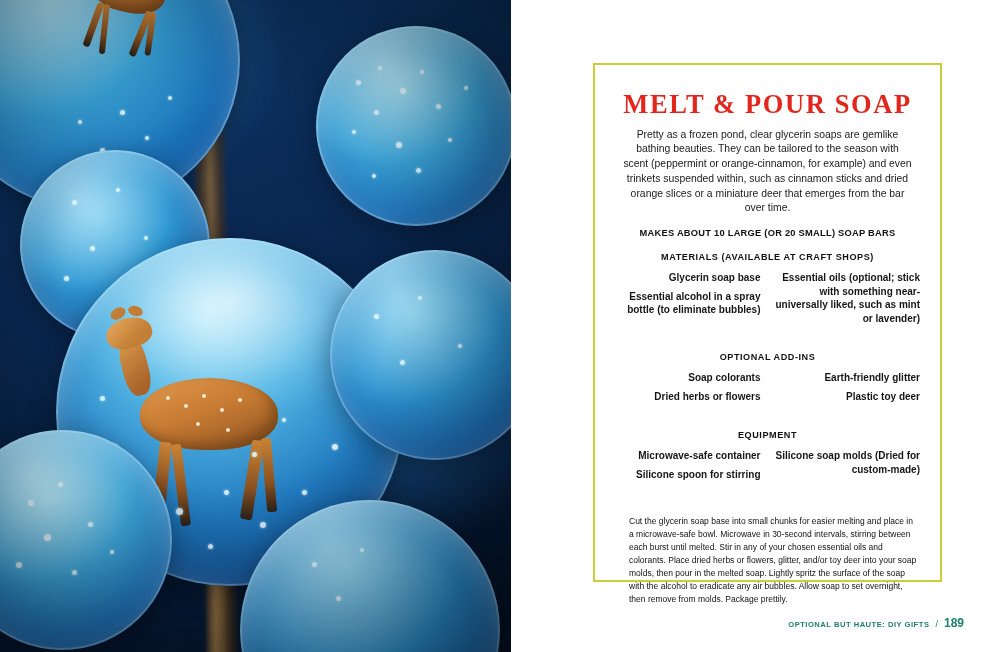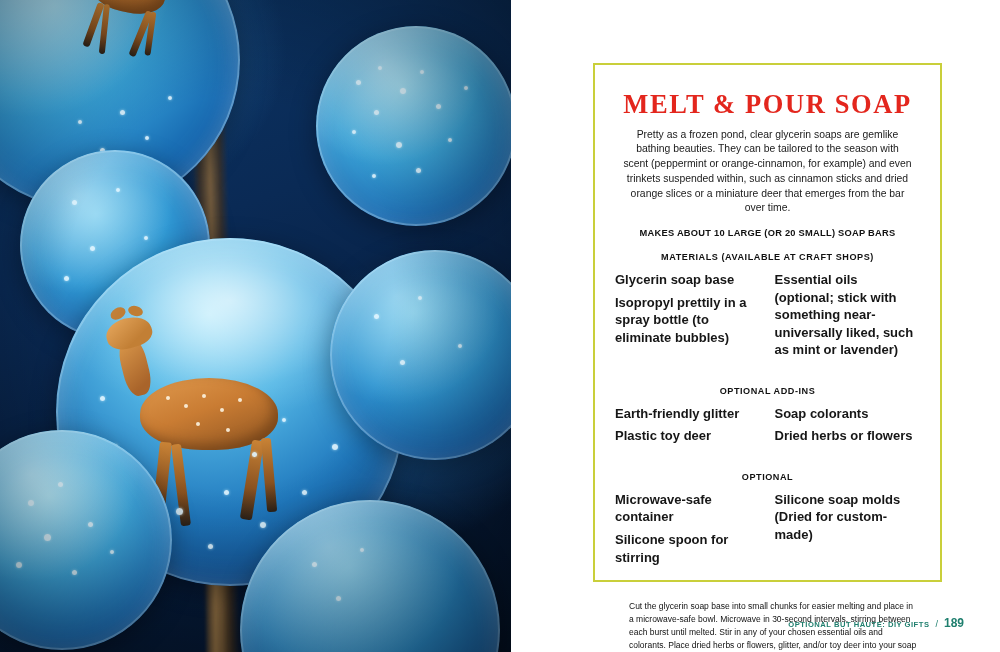--- a/index.html
+++ b/index.html
@@ -163,25 +163,26 @@
     color: #111;
     margin: 0 0 9px 0;
   }
   .two-col {
     display: flex;
     gap: 14px;
     margin: 0 0 14px 0;
   }
   .col { width: 50%; }
   .mat {
-    font-size: 13px;
+    font-size: 10px;
     line-height: 1.35;
     color: #161616;
     font-weight: bold;
     margin-bottom: 5px;
+    text-align: right;
   }
   .spacer-10 { height: 8px; }
   .spacer-14 { height: 13px; }
   .method {
     font-size: 8.5px;
     line-height: 1.52;
     color: #111;
     margin: 2px 0 0 14px;
   }
   .folio {
@@ -348,44 +349,44 @@
         <h1 class="recipe-title">MELT &amp; POUR SOAP</h1>
 
         <p class="intro">Pretty as a frozen pond, clear glycerin soaps are gemlike bathing beauties. They can be tailored to the season with scent (peppermint or orange-cinnamon, for example) and even trinkets suspended within, such as cinnamon sticks and dried orange slices or a miniature deer that emerges from the bar over time.</p>
 
         <div class="makes">MAKES ABOUT 10 LARGE (OR 20 SMALL) SOAP BARS</div>
 
         <div class="section-head">MATERIALS (AVAILABLE AT CRAFT SHOPS)</div>
         <div class="two-col">
           <div class="col">
             <div class="mat">Glycerin soap base</div>
-            <div class="mat">Isopropyl prettily in a spray bottle (to eliminate bubbles)</div>
+            <div class="mat">Essential alcohol in a spray bottle (to eliminate bubbles)</div>
           </div>
           <div class="col">
             <div class="mat">Essential oils (optional; stick with something near-universally liked, such as mint or lavender)</div>
           </div>
         </div>
 
         <div class="spacer-10"></div>
 
         <div class="section-head">OPTIONAL ADD-INS</div>
         <div class="two-col">
           <div class="col">
+            <div class="mat">Soap colorants</div>
+            <div class="mat">Dried herbs or flowers</div>
+          </div>
+          <div class="col">
             <div class="mat">Earth-friendly glitter</div>
             <div class="mat">Plastic toy deer</div>
           </div>
-          <div class="col">
-            <div class="mat">Soap colorants</div>
-            <div class="mat">Dried herbs or flowers</div>
-          </div>
         </div>
 
         <div class="spacer-10"></div>
 
-        <div class="section-head">OPTIONAL</div>
+        <div class="section-head">EQUIPMENT</div>
         <div class="two-col">
           <div class="col">
             <div class="mat">Microwave-safe container</div>
             <div class="mat">Silicone spoon for stirring</div>
           </div>
           <div class="col">
             <div class="mat">Silicone soap molds (Dried for custom-made)</div>
           </div>
         </div>
 

